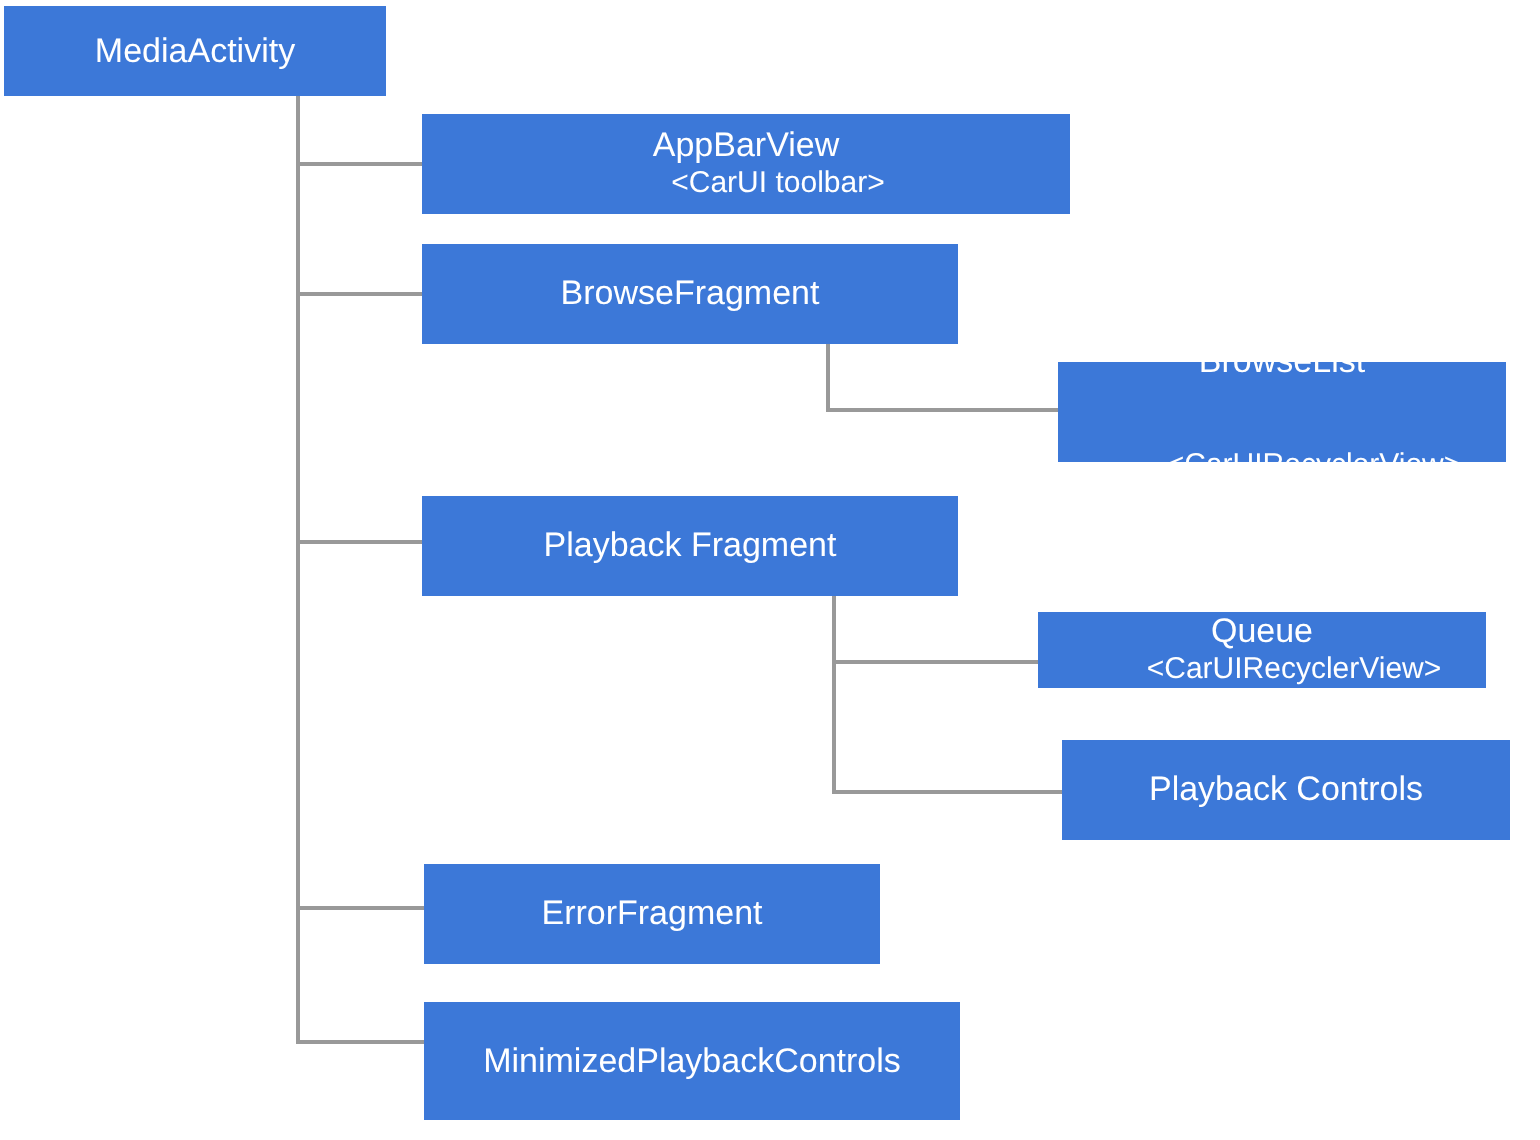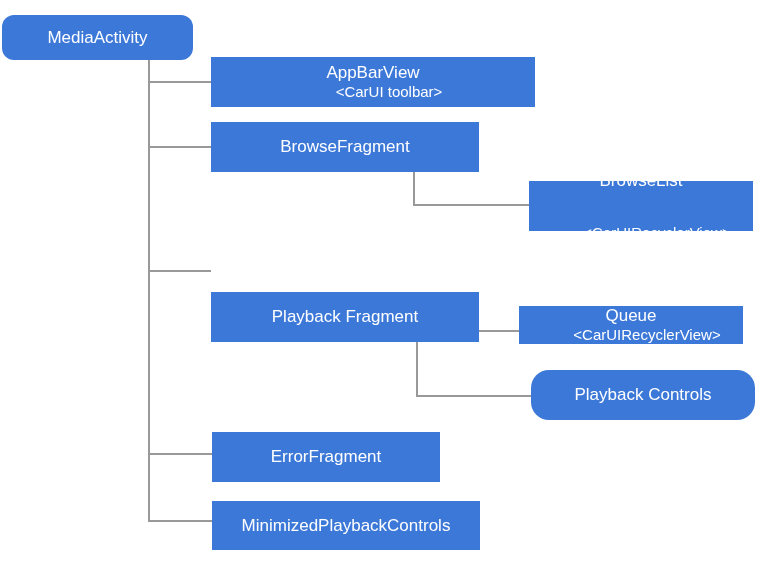--- a/index.html
+++ b/index.html
@@ -50,52 +50,52 @@
   <div class="line" style="left:148px; top:453px; width:64px; height:2px;"></div>
   <div class="line" style="left:148px; top:520px; width:64px; height:2px;"></div>
 
   <div class="line" style="left:413px; top:172px; width:2px; height:34px;"></div>
   <div class="line" style="left:413px; top:204px; width:116px; height:2px;"></div>
 
   <div class="line" style="left:416px; top:298px; width:2px; height:99px;"></div>
   <div class="line" style="left:416px; top:330px; width:115px; height:2px;"></div>
   <div class="line" style="left:416px; top:395px; width:115px; height:2px;"></div>
 
-  <div class="node" style="left:2px; top:15px; width:191px; height:45px;border-radius:12px;">
+  <div class="node" style="left:2px; top:3px; width:191px; height:45px;">
     <div class="label">MediaActivity</div>
   </div>
 
   <div class="node" style="left:211px; top:57px; width:324px; height:50px;">
     <div class="label">AppBarView</div>
     <div class="sublabel">&lt;CarUI toolbar&gt;</div>
   </div>
 
   <div class="node" style="left:211px; top:122px; width:268px; height:50px;text-align:right;">
     <div class="label">BrowseFragment</div>
   </div>
 
   <div class="node" style="left:529px; top:181px; width:224px; height:50px;gap:33px;">
     <div class="label">BrowseList</div>
     <div class="sublabel">&lt;CarUIRecyclerView&gt;</div>
   </div>
 
-  <div class="node" style="left:211px; top:248px; width:268px; height:50px;margin-top:44px;">
+  <div class="node" style="left:211px; top:248px; width:268px; height:50px;">
     <div class="label">Playback Fragment</div>
   </div>
 
   <div class="node" style="left:519px; top:306px; width:224px; height:38px;">
     <div class="label">Queue</div>
     <div class="sublabel">&lt;CarUIRecyclerView&gt;</div>
   </div>
 
-  <div class="node" style="left:531px; top:370px; width:224px; height:50px;border-radius:18px;">
+  <div class="node" style="left:531px; top:370px; width:224px; height:50px;">
     <div class="label">Playback Controls</div>
   </div>
 
   <div class="node" style="left:212px; top:432px; width:228px; height:50px;">
     <div class="label">ErrorFragment</div>
   </div>
 
-  <div class="node" style="left:212px; top:501px; width:268px; height:49px;">
+  <div class="node" style="left:212px; top:501px; width:268px; height:59px;">
     <div class="label">MinimizedPlaybackControls</div>
   </div>
 
 </div>
 
 </body></html>

